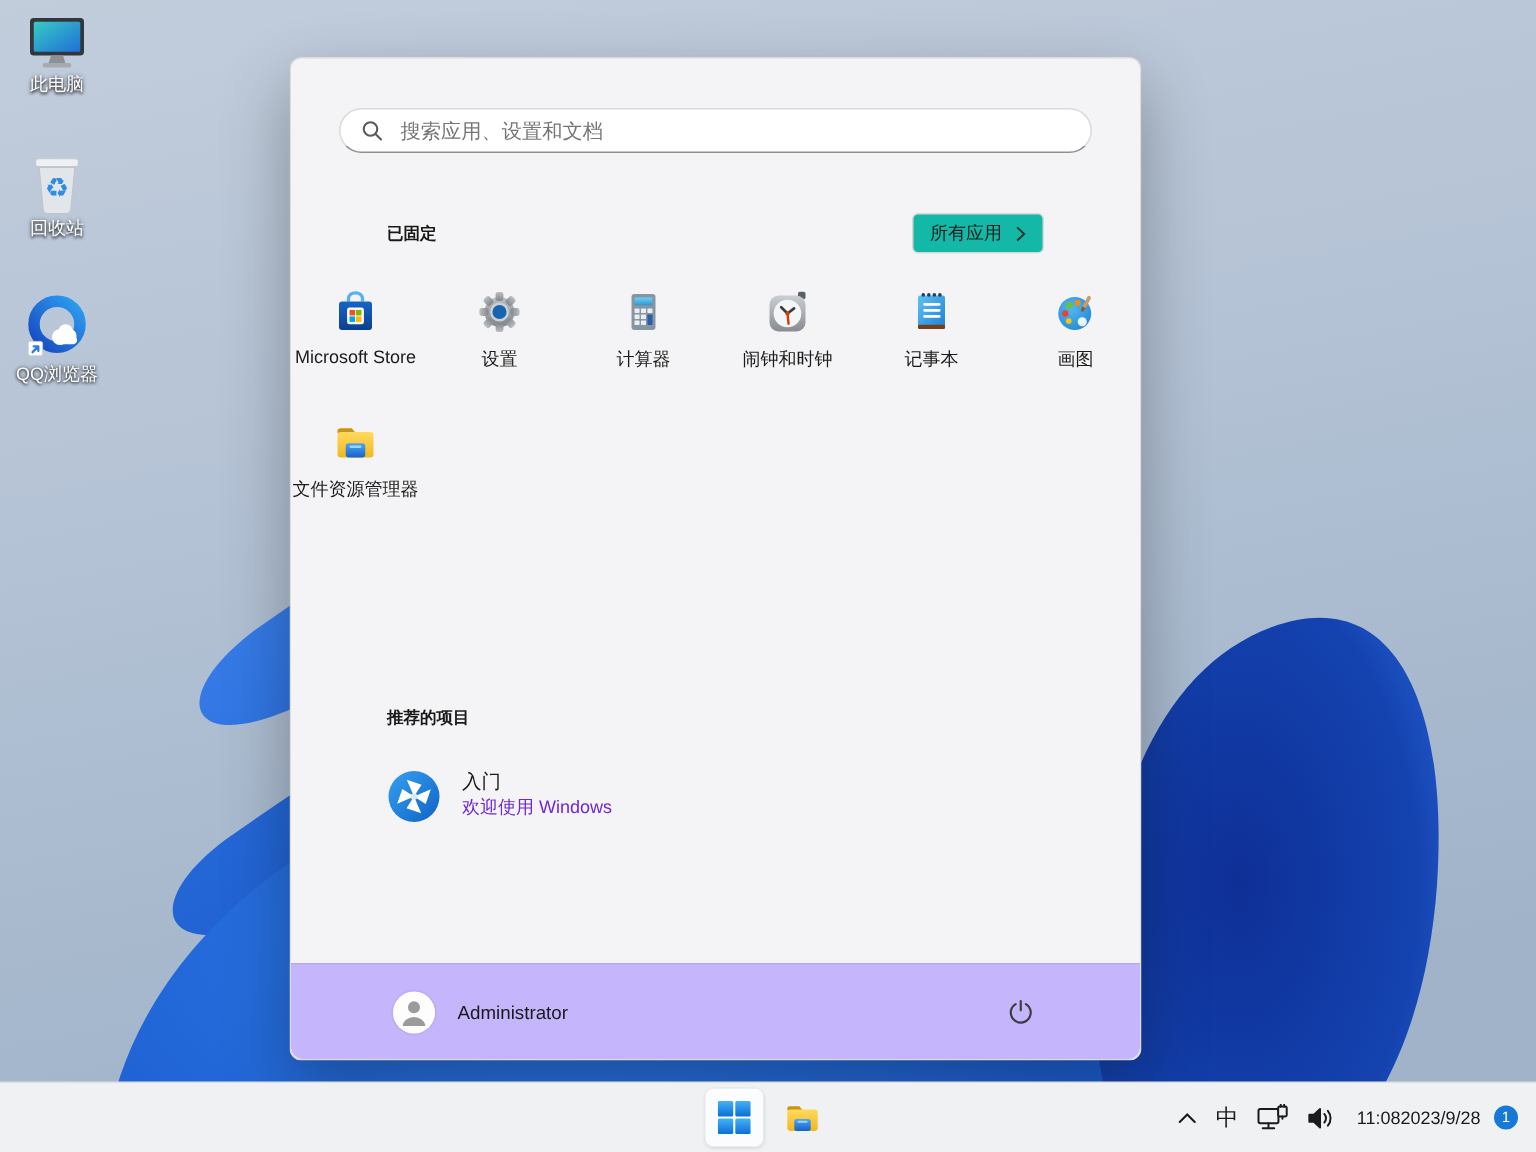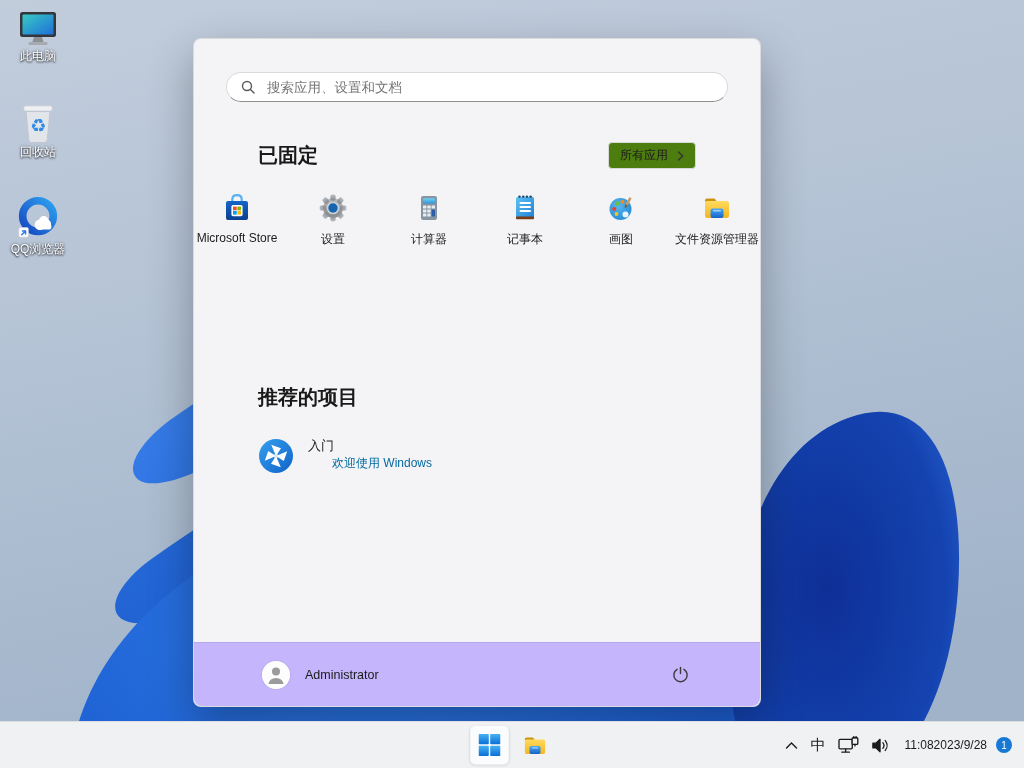--- a/index.html
+++ b/index.html
@@ -30,33 +30,33 @@
   .search-wrap{margin:33px 32px 0;position:relative;}
   .search-input{
     width:100%;height:30px;box-sizing:border-box;border-radius:16px;
     border:1px solid #dadada;border-bottom-color:#8f8f8f;background:#fff;
     padding:0 14px 0 40px;font-size:13.5px;color:#333;outline:none;
     font-family:inherit;
   }
   .search-input::placeholder{color:#767676;}
   .search-glyph{position:absolute;left:15px;top:8px;}
   .section-head{display:flex;justify-content:space-between;align-items:center;margin:40px 64px 0;}
-  .section-title{font-size:20px;font-weight:700;color:#191919;}
+  .section-title{font-size:11px;font-weight:700;color:#191919;}
   .all-apps-btn{
-    display:flex;align-items:center;gap:9px;background:#4d7c0f;border:1px solid #d8d8d8;
+    display:flex;align-items:center;gap:9px;background:#14b8a6;border:1px solid #d8d8d8;
     border-radius:4px;padding:4px 11px;font-size:12px;color:#1a1a1a;cursor:pointer;
     font-family:inherit;
   }
   .app-grid{display:grid;grid-template-columns:repeat(6,96px);justify-content:center;margin-top:15px;}
   .app-tile{height:87px;display:flex;flex-direction:column;align-items:center;padding-top:8px;box-sizing:border-box;border-radius:4px;cursor:pointer;}
   .app-label{margin-top:7px;font-size:12px;color:#1b1b1b;text-align:center;white-space:nowrap;}
   .rec-head{margin:113px 64px 0;}
   .rec-item{display:flex;gap:14px;margin:22px 56px 0;padding:5px 8px;border-radius:4px;cursor:pointer;width:fit-content;}
   .rec-title{font-size:13px;color:#1a1a1a;line-height:16px;}
-  .rec-sub{font-size:12px;color:#0369a1;line-height:15px;margin-top:2px;margin-left:24px;}
+  .rec-sub{font-size:12px;color:#6d28d9;line-height:15px;margin-top:2px;}
   .user-bar{
     margin-top:auto;height:64px;background:#c4b5fd;border-top:1px solid rgba(0,0,0,.07);
     border-radius:0 0 8px 8px;display:flex;align-items:center;padding:0 64px;box-sizing:border-box;
   }
   .user-chip{display:flex;align-items:center;gap:15px;cursor:pointer;padding:4px;border-radius:4px;}
   .avatar{width:28px;height:28px;border-radius:50%;background:#fdfdfd;overflow:hidden;box-shadow:0 0 2px rgba(0,0,0,.15);}
   .user-name{font-size:12.5px;color:#1a1a1a;}
   .power-btn{margin-left:auto;background:none;border:none;padding:6px;border-radius:4px;cursor:pointer;}
   
   #taskbar{
@@ -259,20 +259,40 @@
               <rect x="14.3" y="17.6" width="3.4" height="3" rx="0.4"></rect>
             <rect x="10" y="21.6" width="3.4" height="3" rx="0.4"></rect>
               <rect x="14.3" y="21.6" width="3.4" height="3" rx="0.4"></rect>
           </g>
           <rect x="18.6" y="17.6" width="3.4" height="7" rx="0.6" fill="#2b5ea7"></rect>
         </svg>
       </span>
       <span class="app-label">计算器</span>
     </div>
 
+    <div class="app-tile">
+      <span>
+        <svg width="32" height="32" viewBox="0 0 32 32">
+          <defs>
+              <linearGradient id="clg" x1="0" y1="0" x2="0" y2="1">
+                <stop offset="0" stop-color="#cbced2"></stop>
+                <stop offset="1" stop-color="#888c92"></stop>
+              </linearGradient>
+            </defs>
+          <rect x="23" y="2.5" width="5" height="5" rx="1.2" fill="#5c6066"></rect>
+          <rect x="4" y="5" width="24" height="24" rx="6" fill="url(#clg)"></rect>
+          <circle cx="16" cy="17" r="9.2" fill="#f4f5f6"></circle>
+          <path d="M16 17 L11.8 12.8" stroke="#3a3e44" stroke-width="1.8" stroke-linecap="round"></path>
+          <path d="M16 17 L20.4 13.6" stroke="#3a3e44" stroke-width="1.8" stroke-linecap="round"></path>
+          <path d="M16 17 L16.7 23.8" stroke="#d83b01" stroke-width="1.6" stroke-linecap="round"></path>
+          <circle cx="16" cy="17" r="1.4" fill="#d83b01"></circle>
+        </svg>
+      </span>
+      <span class="app-label">闹钟和时钟</span>
+    </div>
 
     <div class="app-tile">
       <span>
         <svg width="32" height="32" viewBox="0 0 32 32">
           <defs>
               <linearGradient id="npg" x1="0" y1="0" x2="1" y2="1">
                 <stop offset="0" stop-color="#5cc3f2"></stop>
                 <stop offset="1" stop-color="#1f7fd6"></stop>
               </linearGradient>
             </defs>

